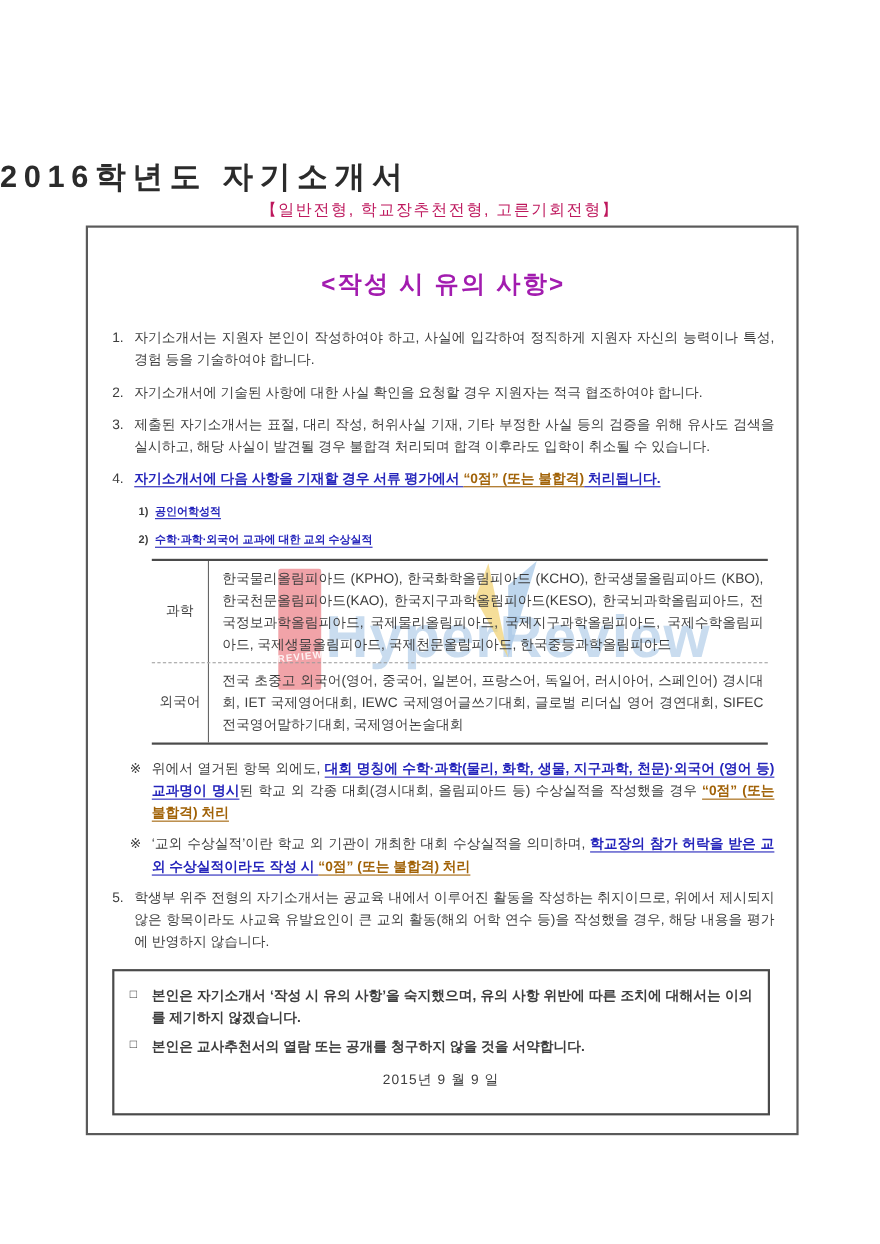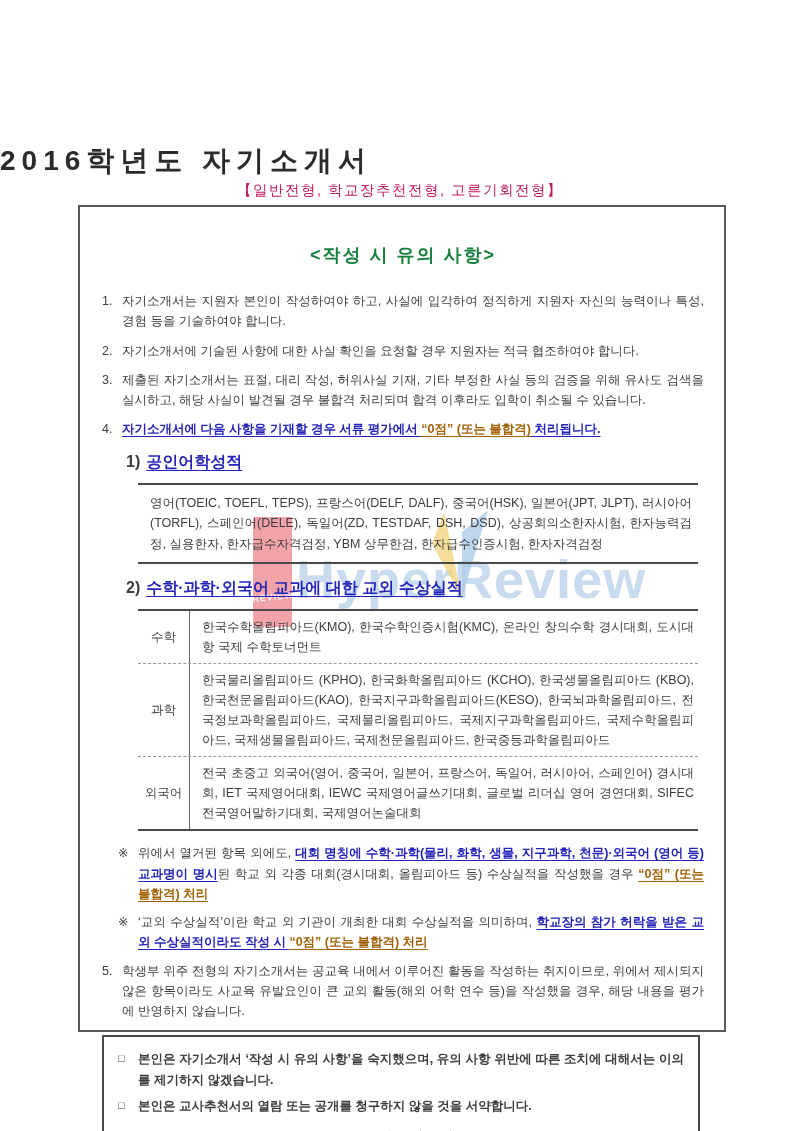--- a/index.html
+++ b/index.html
@@ -8,32 +8,32 @@
   .page { position:relative; width:800px; height:1131px; }
 
   .doc-title { position:absolute; top:142px; left:0; width:100%; text-align:left;
     font-size:28px; font-weight:bold; letter-spacing:6px; color:#2b2b2b; }
   .doc-subtitle { position:absolute; top:181px; left:0; width:100%; text-align:center;
     font-size:14.5px; letter-spacing:1.5px; color:#be185d; }
 
   .outer-box { position:absolute; left:78px; top:205px; width:648px; height:827px;
     border:2px solid #5a5a5a; padding:36px 20px 0 22px; background:transparent; }
 
-  .notice-heading { text-align:center; font-size:18px; font-weight:bold; color:#15803d;
+  .notice-heading { text-align:center; font-size:22px; font-weight:bold; color:#a21caf;
     letter-spacing:2px; margin-bottom:24px; }
 
   .item { display:flex; font-size:12.5px; line-height:1.62; margin-bottom:9px; }
   .item .num { flex:0 0 20px; }
   .item .txt { flex:1; text-align:justify; }
 
   .blue-u { color:#2424bb; font-weight:bold; text-decoration:underline; text-underline-offset:3px; }
   .red-u  { color:#a16207; font-weight:bold; text-decoration:underline; text-underline-offset:3px; }
   .plain  { color:#3d3d3d; }
 
-  .sub-label { margin:12px 0 10px 24px; font-size:16px; font-weight:bold; }
+  .sub-label { margin:12px 0 10px 24px; font-size:10px; font-weight:bold; }
   .sub-label .num { color:#3d3d3d; margin-right:6px; font-weight:bold; }
 
   .lang-box { margin:0 6px 14px 36px; border-top:2px solid #4a4a4a; border-bottom:2px solid #4a4a4a;
     padding:8px 6px 8px 12px; font-size:12.5px; line-height:1.65; text-align:justify; }
 
   .award-table { margin:2px 6px 12px 36px; border-top:2px solid #4a4a4a; border-bottom:2px solid #4a4a4a;
     font-size:12.5px; }
   .award-row { display:flex; }
   .award-row + .award-row { border-top:1px dashed #999; }
   .award-subject { flex:0 0 52px; display:flex; align-items:center; justify-content:center;
@@ -98,31 +98,26 @@
 
       <div class="item">
         <span class="num">4.</span>
         <span class="txt"><span class="blue-u">자기소개서에 다음 사항을 기재할 경우 서류 평가에서  </span><span class="red-u">“0점” (또는 불합격)</span><span class="blue-u"> 처리됩니다.</span></span>
       </div>
 
       <div class="sub-label">
         <span class="num">1)</span><span class="blue-u">공인어학성적</span>
       </div>
 
-      <div class="lang-box">영어(TOEIC, TOEFL, TEPS),  프랑스어(DELF, DALF),  중국어(HSK),  일본어(JPT, JLPT), 러시아어(TORFL), 스페인어(DELE), 독일어(ZD, TESTDAF, DSH, DSD), 상공회의소한자시험, 한자능력검정, 실용한자, 한자급수자격검정, YBM 상무한검, 한자급수인증시험, 한자자격검정</div>
 
       <div class="sub-label">
         <span class="num">2)</span><span class="blue-u">수학·과학·외국어 교과에 대한 교외 수상실적</span>
       </div>
 
       <div class="award-table">
-        <div class="award-row">
-          <div class="award-subject">수학</div>
-          <div class="award-content">한국수학올림피아드(KMO), 한국수학인증시험(KMC), 온라인 창의수학 경시대회, 도시대항 국제 수학토너먼트</div>
-        </div>
         <div class="award-row">
           <div class="award-subject">과학</div>
           <div class="award-content">한국물리올림피아드 (KPHO), 한국화학올림피아드 (KCHO), 한국생물올림피아드 (KBO), 한국천문올림피아드(KAO), 한국지구과학올림피아드(KESO), 한국뇌과학올림피아드, 전국정보과학올림피아드, 국제물리올림피아드, 국제지구과학올림피아드, 국제수학올림피아드, 국제생물올림피아드, 국제천문올림피아드, 한국중등과학올림피아드</div>
         </div>
         <div class="award-row">
           <div class="award-subject">외국어</div>
           <div class="award-content">전국 초중고 외국어(영어, 중국어, 일본어, 프랑스어, 독일어, 러시아어, 스페인어) 경시대회, IET 국제영어대회, IEWC 국제영어글쓰기대회, 글로벌 리더십 영어 경연대회, SIFEC 전국영어말하기대회, 국제영어논술대회</div>
         </div>
       </div>
 

